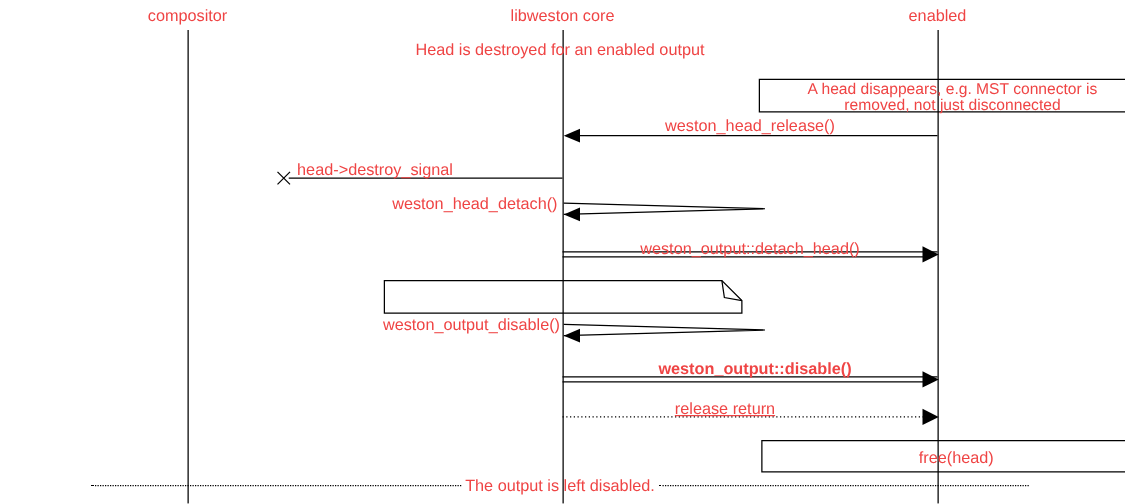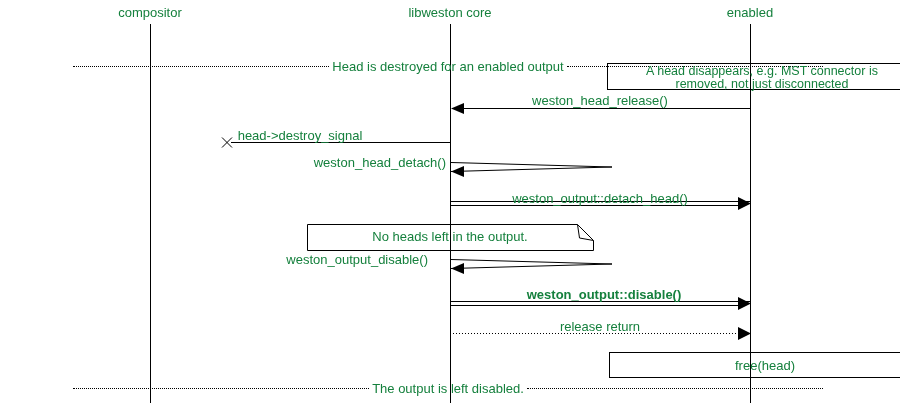--- a/index.html
+++ b/index.html
@@ -1,18 +1,18 @@
 <!DOCTYPE html>
 <html><head>
 <meta charset="utf-8">
 <style>
   html, body { margin:0; padding:0; background:#ffffff; }
   .diagram {
     position:relative; width:900px; height:403px; background:#ffffff;
-    font-family:"Liberation Sans", sans-serif; color:#15803d; overflow:hidden;
+    font-family:"Liberation Sans", sans-serif; color:#ef4444; overflow:hidden;
   }
   .diagram svg { position:absolute; left:0; top:0; }
   .plabel {
     position:absolute; top:6px; transform:translateX(-50%);
     font-size:13px; line-height:14px; white-space:nowrap;
   }
   .alabel {
     position:absolute; white-space:nowrap; font-size:13px; line-height:13px;text-align:right;
   }
   .c { transform:translateX(-50%); }
@@ -31,24 +31,24 @@
     position:absolute; left:609px; top:352px; width:312px; height:26px;
     border:1px solid #000000; box-sizing:border-box;
     display:flex; align-items:center; justify-content:center;
     font-size:13px; white-space:nowrap;
   }
   .lbl-release      { left:600px; top:94px;  }
   .lbl-destroy      { left:300px; top:129px; }
   .lbl-detach       { left:446px; top:156px; }
   .lbl-detach-head  { left:600px; top:192px; }
   .lbl-no-heads     { left:450px; top:230px; }
-  .lbl-disable-call { left:428px; top:253px; }
+  .lbl-disable-call { left:448px; top:253px; }
   .lbl-disable      { left:604px; top:288px;font-weight:bold; }
-  .lbl-ret          { left:600px; top:320px; }
-  .divider-top      { top:58px;  height:16px; }
+  .lbl-ret          { left:580px; top:320px;text-decoration:underline; }
+  .divider-top      { top:31px;  height:16px;flex-direction:column; }
   .divider-bottom   { top:381px; height:15px;text-align:center; }
 </style>
 </head>
 <body>
 
 <div class="diagram">
 
   <svg width="900" height="403" viewBox="0 0 900 403" stroke="#000000" stroke-width="1" fill="none">
 
     <line x1="150.5" y1="24" x2="150.5" y2="403"></line>
@@ -113,21 +113,20 @@
 
   <div class="notebox">
     <div>A head disappears, e.g. MST connector is</div>
     <div>removed, not just disconnected</div>
   </div>
 
   <div class="alabel c lbl-release">weston_head_release()</div>
   <div class="alabel c lbl-destroy">head-&gt;destroy_signal</div>
   <div class="alabel r lbl-detach">weston_head_detach()</div>
   <div class="alabel c lbl-detach-head">weston_output::detach_head()</div>
-  <div class="alabel c lbl-no-heads">No heads left in the output.</div>
   <div class="alabel r lbl-disable-call">weston_output_disable()</div>
   <div class="alabel c lbl-disable">weston_output::disable()</div>
   <div class="alabel c lbl-ret">release return</div>
 
   <div class="freebox">
     <span>free(head)</span>
   </div>
 
   <div class="divider divider-bottom">
     <div class="dstub"></div>

